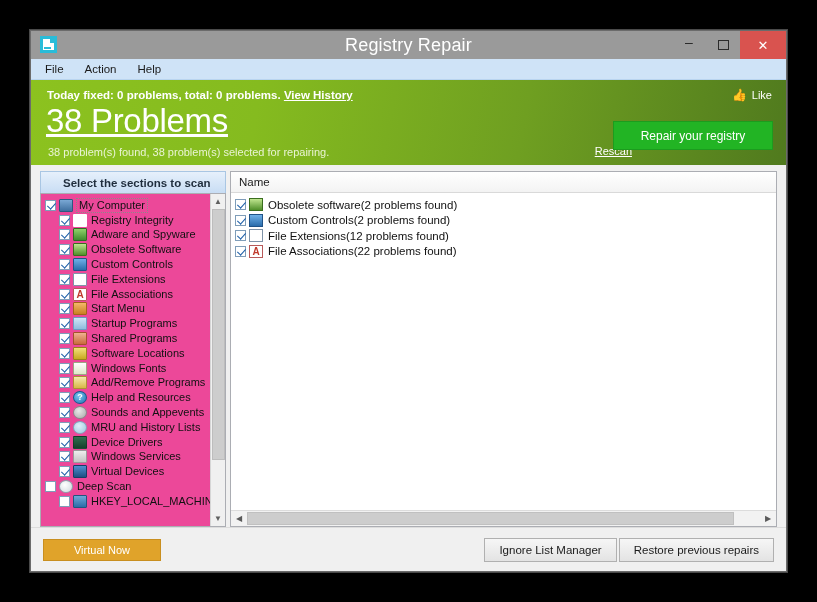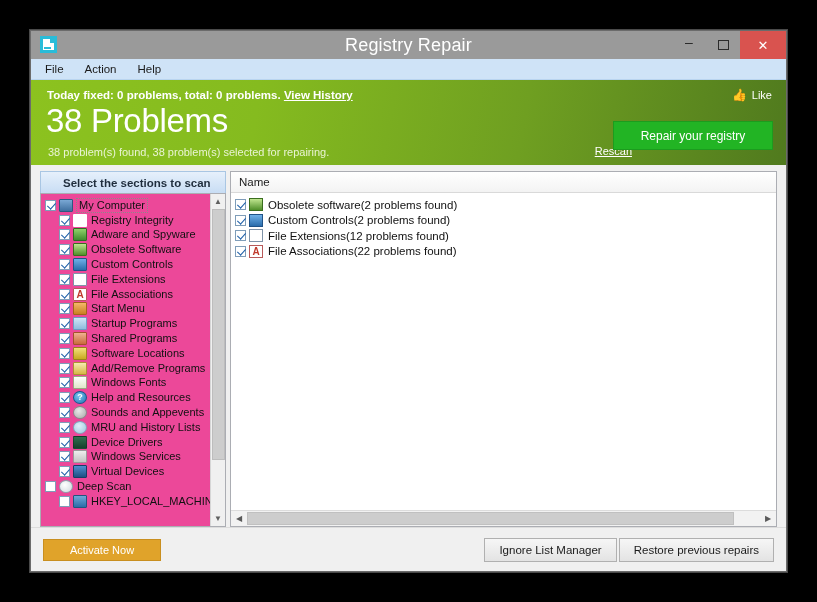--- a/index.html
+++ b/index.html
@@ -111,20 +111,21 @@
     text-decoration: underline;
     color: #ffffff;
     font-weight: bold;
   }
   #banner-count {
     position: absolute; left: 15px; top: 22px;
     font-size: 33px;
     font-weight: normal;
     letter-spacing: -.3px;
     color: #ffffff;
+    text-decoration: underline;
   }
   #banner-sub {
     position: absolute; left: 17px; top: 66px;
     font-size: 11px;
     color: #eaf4d4;
   }
   #like {
     position: absolute; right: 14px; top: 8px;
     font-size: 11px; color: #ffffff;
     display: flex; align-items: center; gap: 4px;
@@ -452,27 +453,27 @@
               <span class="ticon ic-shared"></span>
               <span class="tlabel">Shared Programs</span>
             </div>
             <div class="tnode child">
               <span class="cb checked"></span>
               <span class="ticon ic-softloc"></span>
               <span class="tlabel">Software Locations</span>
             </div>
             <div class="tnode child">
               <span class="cb checked"></span>
+              <span class="ticon ic-fonts"></span>
+              <span class="tlabel">Windows Fonts</span>
+            </div>
+            <div class="tnode child">
+              <span class="cb checked"></span>
               <span class="ticon ic-addrem"></span>
               <span class="tlabel">Add/Remove Programs</span>
-            </div>
-            <div class="tnode child">
-              <span class="cb checked"></span>
-              <span class="ticon ic-fonts"></span>
-              <span class="tlabel">Windows Fonts</span>
             </div>
             <div class="tnode child">
               <span class="cb checked"></span>
               <span class="ticon ic-help">?</span>
               <span class="tlabel">Help and Resources</span>
             </div>
             <div class="tnode child">
               <span class="cb checked"></span>
               <span class="ticon ic-sound"></span>
               <span class="tlabel">Sounds and Appevents</span>
@@ -547,20 +548,20 @@
         <div class="htrack">
           <div class="hthumb"></div>
         </div>
         <div class="harrow">▶</div>
       </div>
     </div>
 
   </div>
 
   <div id="footer">
-    <div id="activate-btn">Activate Now</div>
+    <div id="activate-btn">Virtual Now</div>
     <div id="footer-right">
       <div class="fbtn">Ignore List Manager</div>
       <div class="fbtn">Restore previous repairs</div>
     </div>
   </div>
 
 </div>
 
 </body></html>

